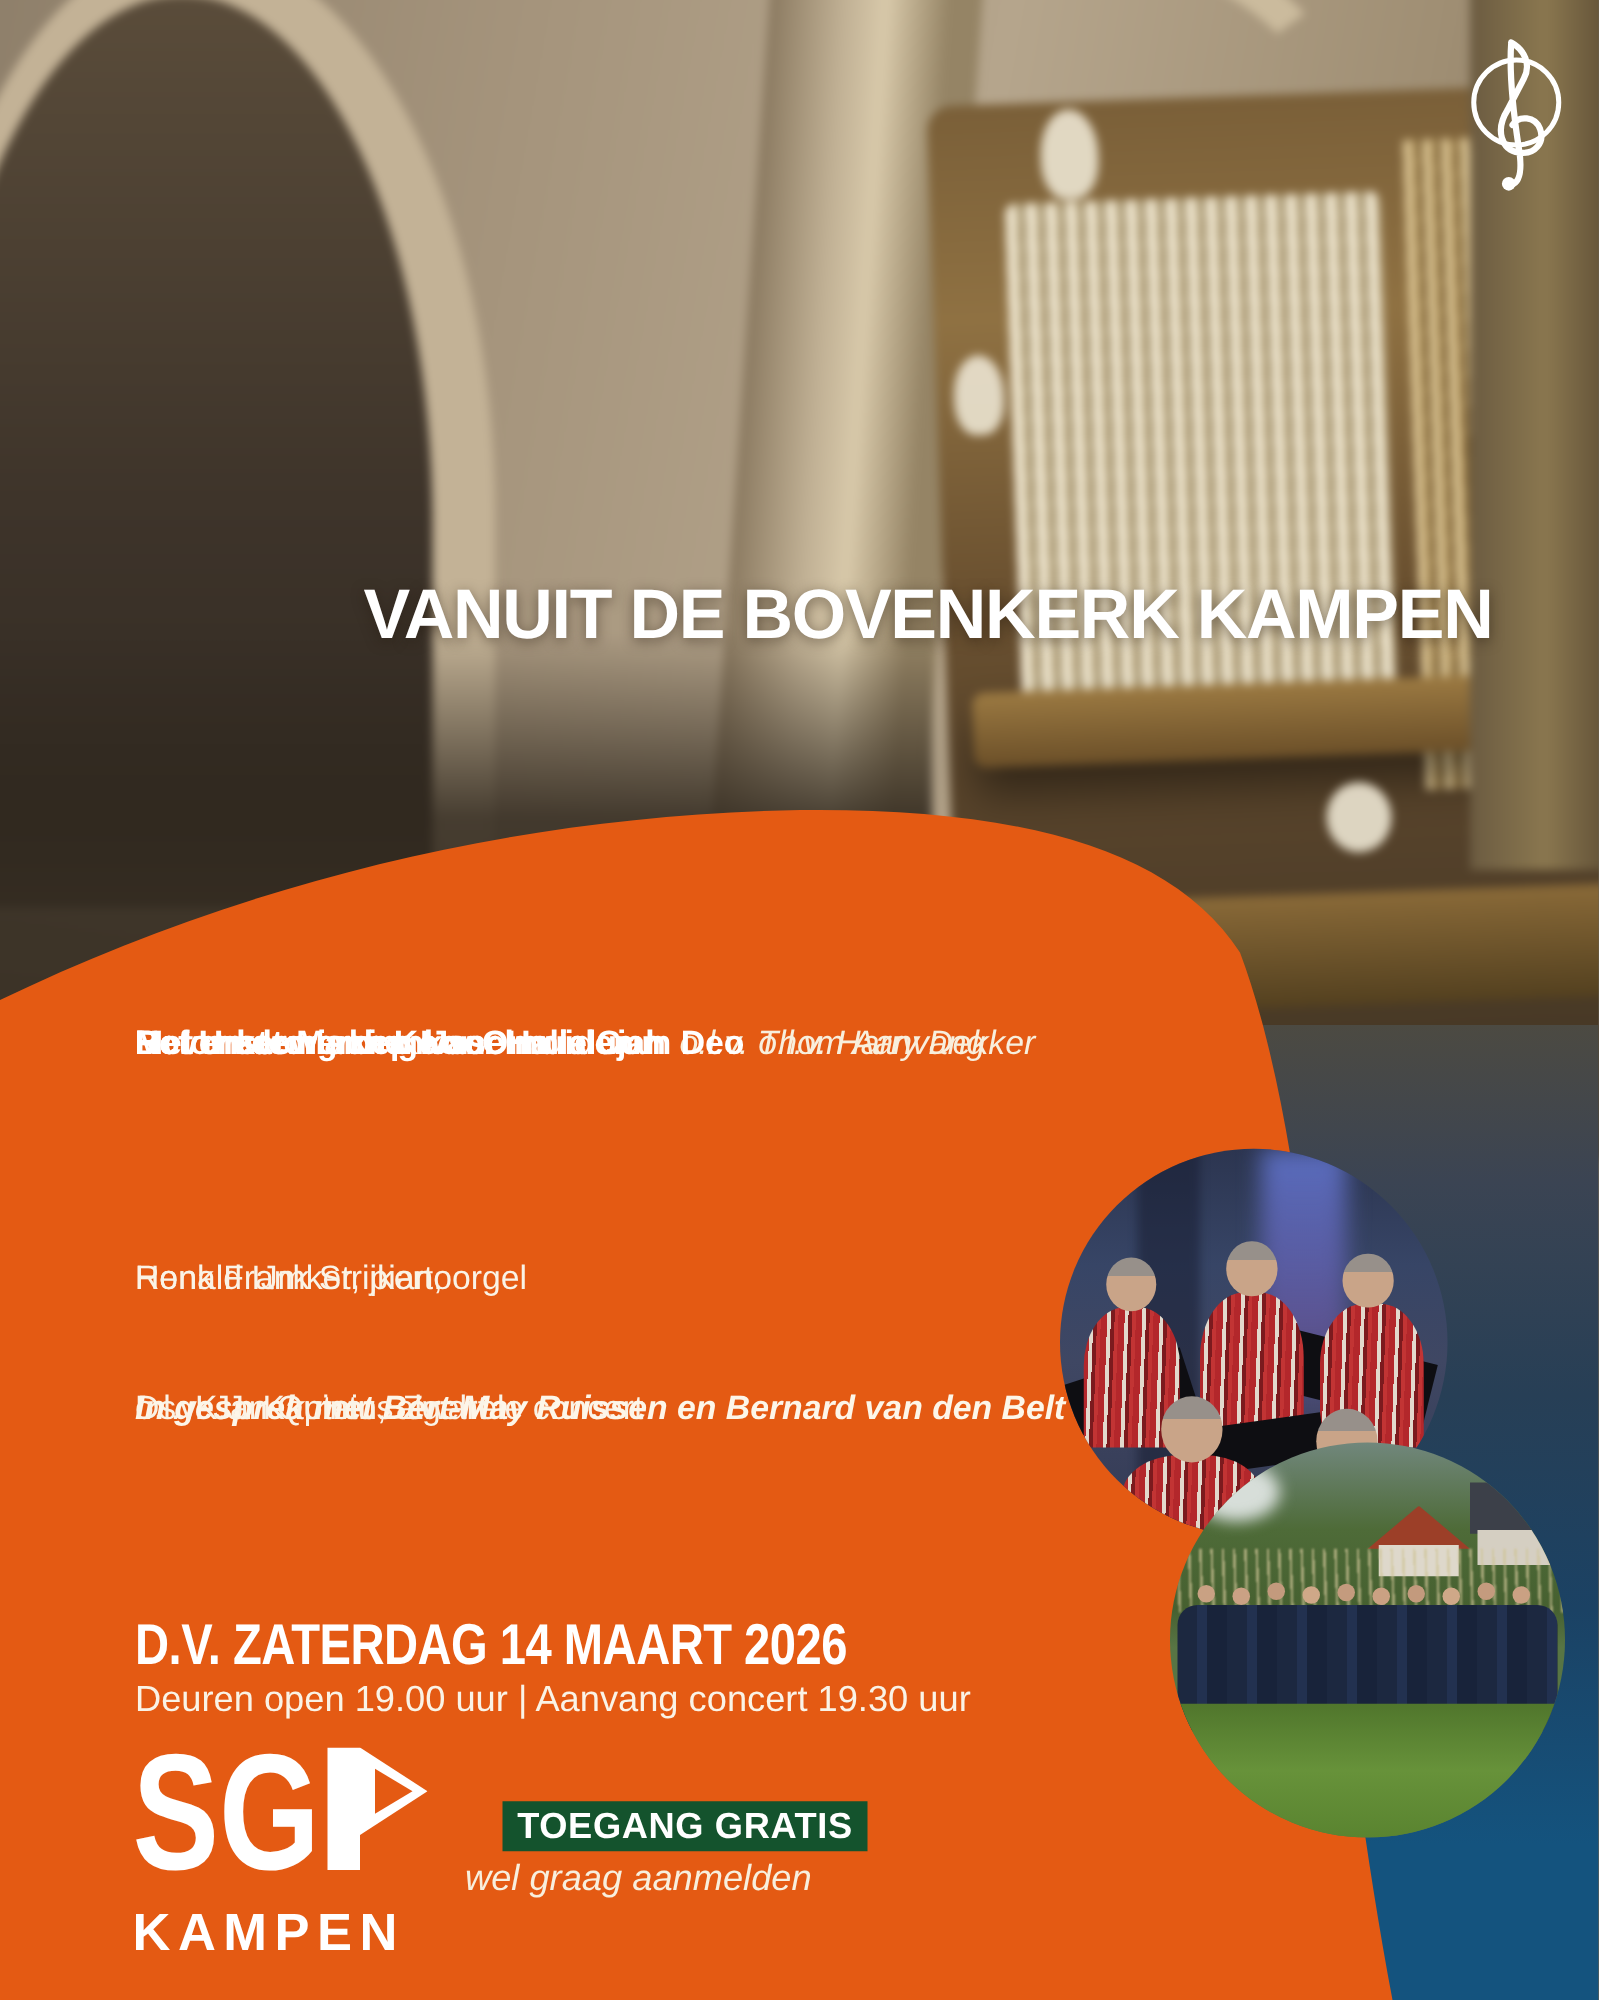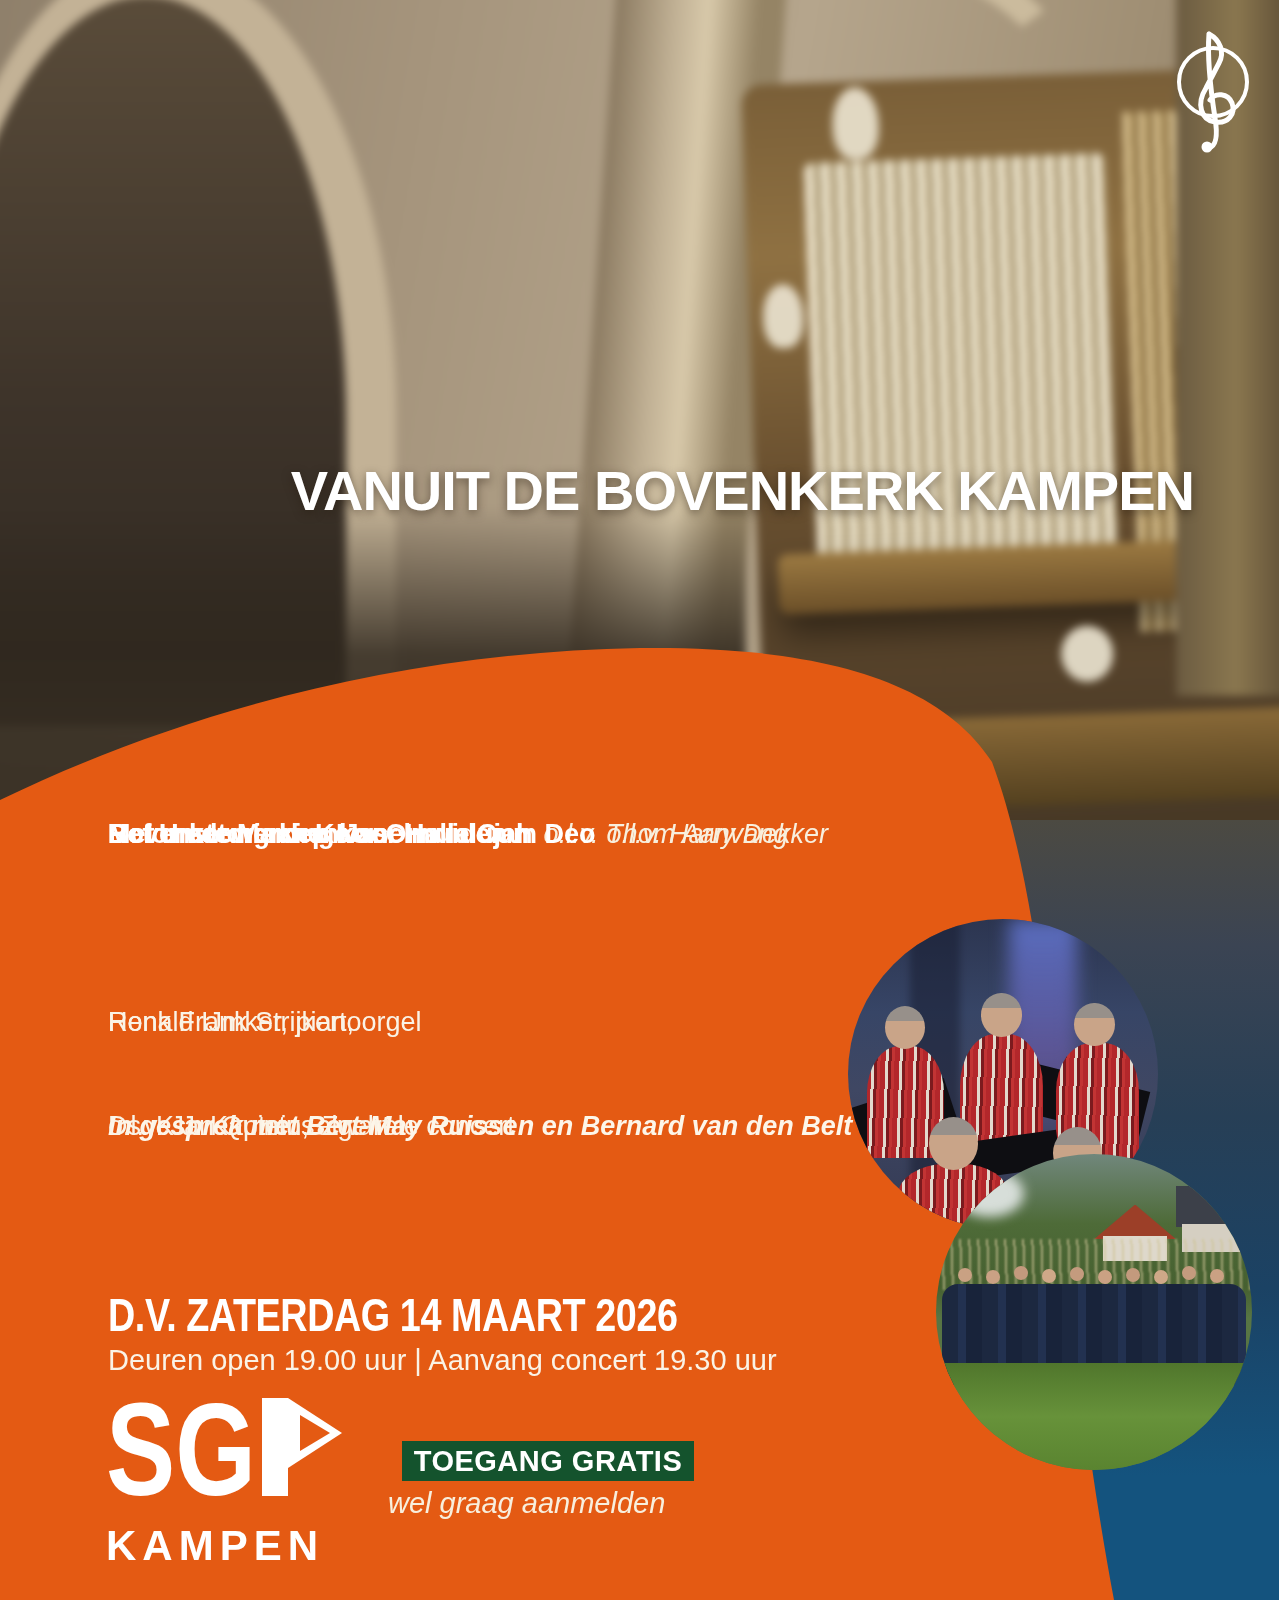--- a/index.html
+++ b/index.html
@@ -66,21 +66,21 @@
   
   .sgp{left:106px;top:1398px;width:236px;height:102px;}
   .kampen{left:106px;top:1522px;color:#fff;font-weight:800;font-size:42px;letter-spacing:6px;white-space:nowrap;}
 
   
   .badge{left:370px;top:1441px;width:292px;height:40px;background:#14532d;color:#fff;
          display:flex;align-items:center;justify-content:center;font-weight:800;font-size:29px;
          letter-spacing:.5px;white-space:nowrap;position:absolute;margin-left:32px;}
   .badge span{position:static;}
   .note{left:372px;color:#f8efdd;font-style:italic;font-size:29px;line-height:32px;white-space:nowrap;}
-  .note1{top:1487px;margin-left:16px;} .note2{top:1519px;}
+  .note1{top:1487px;} .note2{top:1519px;}
 
   
   .circle{border-radius:50%;overflow:hidden;}
   .circle-choir{left:848px;top:919px;width:310px;height:310px;
                 background:linear-gradient(180deg,#2c3550 0%,#374566 30%,#3f4763 55%,#343a54 100%);}
   .beam{left:52%;top:0;width:22%;height:75%;filter:blur(9px);
         background:linear-gradient(180deg,rgba(92,112,196,.95),rgba(124,98,192,.5) 60%,rgba(0,0,0,0));}
   .cpillar{left:20%;top:0;width:16%;height:100%;background:rgba(23,30,50,.55);filter:blur(4px);}
   .torso{border-radius:42% 42% 0 0;
          background:repeating-linear-gradient(92deg,#b3272b 0 5px,#e3d9cd 5px 8px,#7c1a1e 8px 11px,#c23434 11px 14px);}

